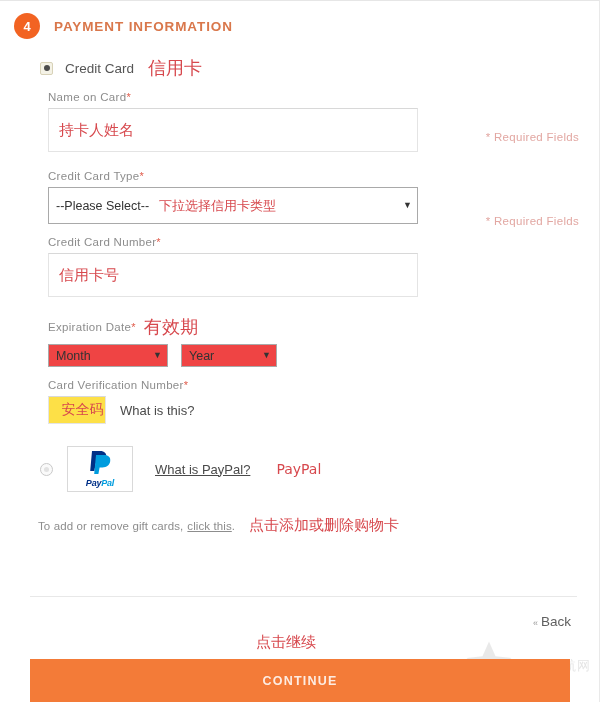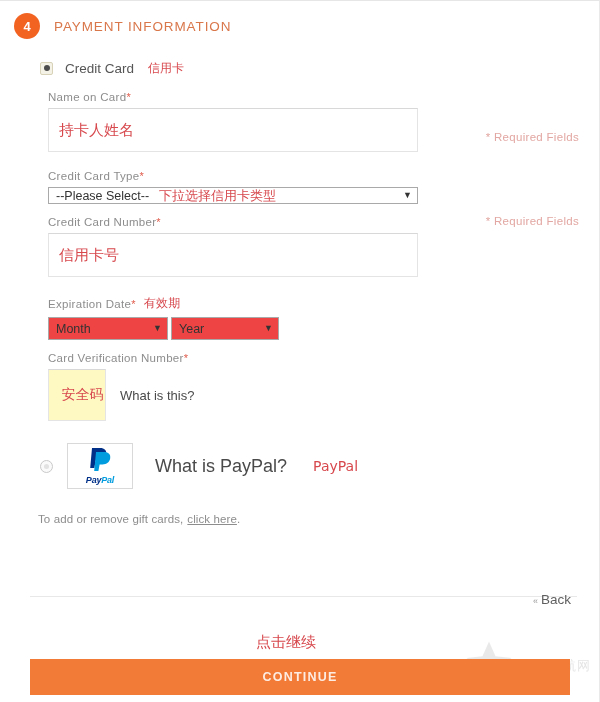--- a/index.html
+++ b/index.html
@@ -43,21 +43,21 @@
     font-weight: bold;
     display: flex;
     align-items: center;
     justify-content: center;
     flex: 0 0 auto;
     letter-spacing: 0;
   }
   .section-title {
     margin-left: 14px;
     font-size: 13.5px;
-    font-weight: normal;
+    font-weight: bold;
     letter-spacing: 0.9px;
     color: #d9774b;
     text-transform: uppercase;
   }
 
   
   .form-body {
     padding: 14px 0 0 48px;
     position: relative;
   }
@@ -103,21 +103,21 @@
     border-radius: 50%;
     background: #e2e2e2;
   }
   .radio-label {
     margin-left: 12px;
     font-size: 13.5px;
     color: #555;
   }
   .cn-note {
     color: #d7484d;
-    font-size: 12px;
+    font-size: 18px;
     font-family: "DejaVu Sans", sans-serif;
   }
 
   .field-label {
     font-size: 11.5px;
     color: #8d8d8d;
     letter-spacing: 0.3px;
     margin-bottom: 5px;
   }
   .req-star {
@@ -138,21 +138,21 @@
   }
   .input-placeholder-cn {
     color: #d7484d;
     font-size: 15px;
     font-family: "DejaVu Sans", sans-serif;
   }
 
   .select-box {
     box-sizing: border-box;
     width: 370px;
-    height: 17px;
+    height: 37px;
     border: 1px solid #a9a9a9;
     background: #fff;
     display: flex;
     align-items: center;
     padding: 0 5px 0 7px;
     font-size: 12.5px;
     color: #333;
   }
   .select-box .sel-value { white-space: nowrap; }
   .select-box .sel-note {
@@ -180,24 +180,24 @@
     padding: 0 5px 0 7px;
     font-size: 12.5px;
     color: #333;
   }
 
   .row-inline { display: flex; align-items: center; }
 
   .cvv-box {
     box-sizing: border-box;
     width: 58px;
-    height: 52px;
+    height: 28px;
     border: 1px solid #e4e4e4;
     border-top-color: #d8d8d8;
-    background: #fef9c3;
+    background: #fde047;
     display: flex;
     align-items: center;
     justify-content: center;
     padding-left: 11px;
   }
   .cvv-text {
     color: #d7484d;
     font-size: 14px;
     font-family: "DejaVu Sans", sans-serif;
   }
@@ -240,22 +240,23 @@
     font-weight: bold;
     font-style: italic;
     line-height: 1;
     margin-top: 1px;
     letter-spacing: -0.2px;
   }
   .pp-pay { color: #003087; }
   .pp-pal { color: #009cde; }
   .what-paypal {
     margin-left: 22px;
-    font-size: 18px;
+    font-size: 13px;
     color: #4a4a4a;
+    text-decoration: underline;
   }
   .paypal-note {
     margin-left: 26px;
     color: #d7484d;
     font-size: 14px;
     font-family: "DejaVu Sans", sans-serif;
   }
 
   .giftcard-row {
     display: flex;
@@ -284,41 +285,41 @@
     left: 30px;
     right: 22px;
     top: 595px;
     height: 1px;
     background: #e8e8e8;
   }
 
   .back-link {
     position: absolute;
     right: 28px;
-    top: 591px;
+    top: 613px;
     font-size: 13.5px;
     color: #5f5f5f;
   }
   .back-caret { font-size: 9px; color: #999; margin-right: 3px; }
 
   .continue-note {
     position: absolute;
     left: 256px;
     top: 632px;
     color: #d7484d;
     font-size: 15px;
     font-family: "DejaVu Sans", sans-serif;
   }
 
   .continue-btn {
     position: absolute;
     left: 30px;
     top: 658px;
     width: 540px;
-    height: 36px;
+    height: 44px;
     background: #f37b38;
     color: #fdece2;
     border: none;
     font-size: 12.5px;
     font-weight: bold;
     letter-spacing: 1.2px;
     display: flex;
     align-items: center;
     justify-content: center;
     box-sizing: border-box;
@@ -396,21 +397,21 @@
     <div class="field-label row-inline">
       <span>Expiration Date</span>
         <span class="req-star">*</span>
       <span class="cn-note" style="margin-left:8px;">有效期</span>
     </div>
     <div class="row-inline mb-12">
       <div class="small-select">
         <span>Month</span>
         <span class="caret">▼</span>
       </div>
-      <div class="small-select" style="width:108px;margin-left:3px;">
+      <div class="small-select" style="width:96px;margin-left:13px;">
         <span>Year</span>
         <span class="caret">▼</span>
       </div>
     </div>
 
     <div class="field-label">
       <span>Card Verification Number</span><span class="req-star">*</span>
     </div>
     <div class="row-inline">
       <div class="cvv-box">
@@ -430,22 +431,23 @@
           </svg>
         </span>
         <span class="pp-wordmark"><span class="pp-pay">Pay</span><span class="pp-pal">Pal</span></span>
       </span>
       <span class="what-paypal">What is PayPal?</span>
       <span class="paypal-note">PayPal</span>
     </div>
 
     <div class="giftcard-row" style="margin-top:24px;">
       <span class="giftcard-text">To add or remove gift cards,</span>
-      <span class="giftcard-text giftcard-link" style="margin-left:4px;">click here</span>
+      <span class="giftcard-text giftcard-link" style="margin-left:4px;">click this</span>
       <span class="giftcard-text">.</span>
+      <span class="giftcard-note">点击添加或删除购物卡</span>
     </div>
 
   </div>
 
   <div class="divider"></div>
 
   <div class="back-link">
     <span class="back-caret">«</span><span>Back</span>
   </div>
 

